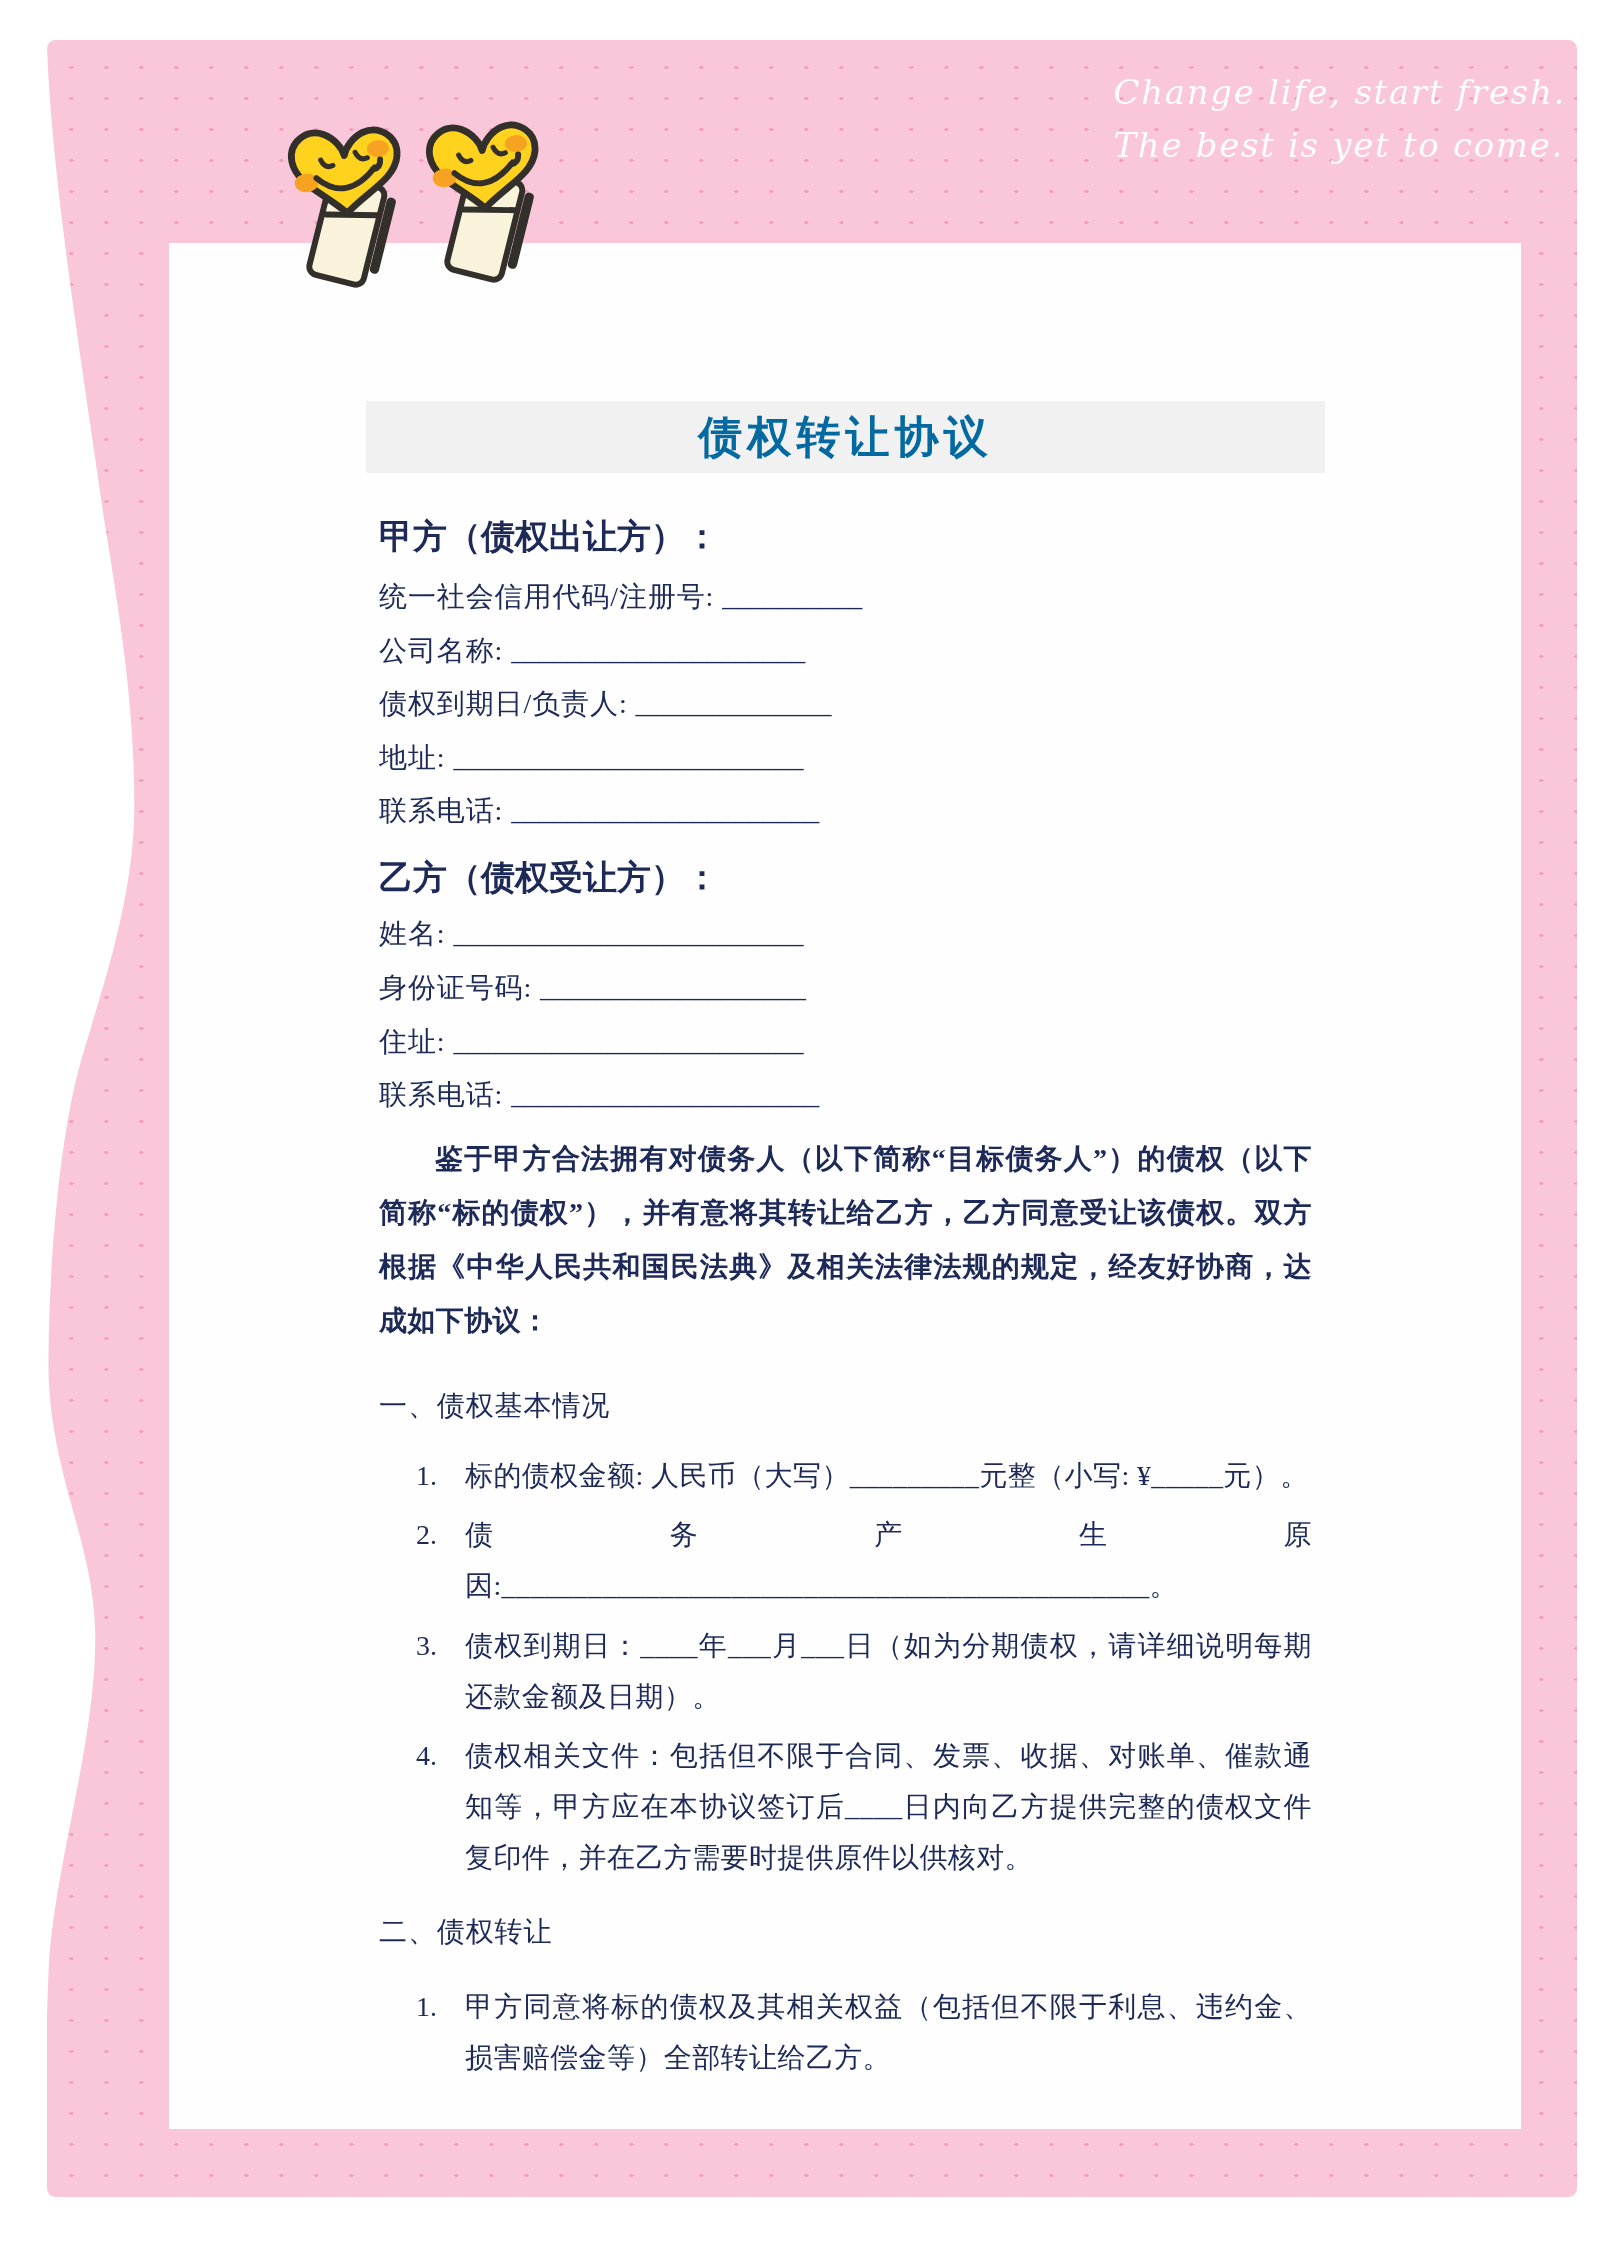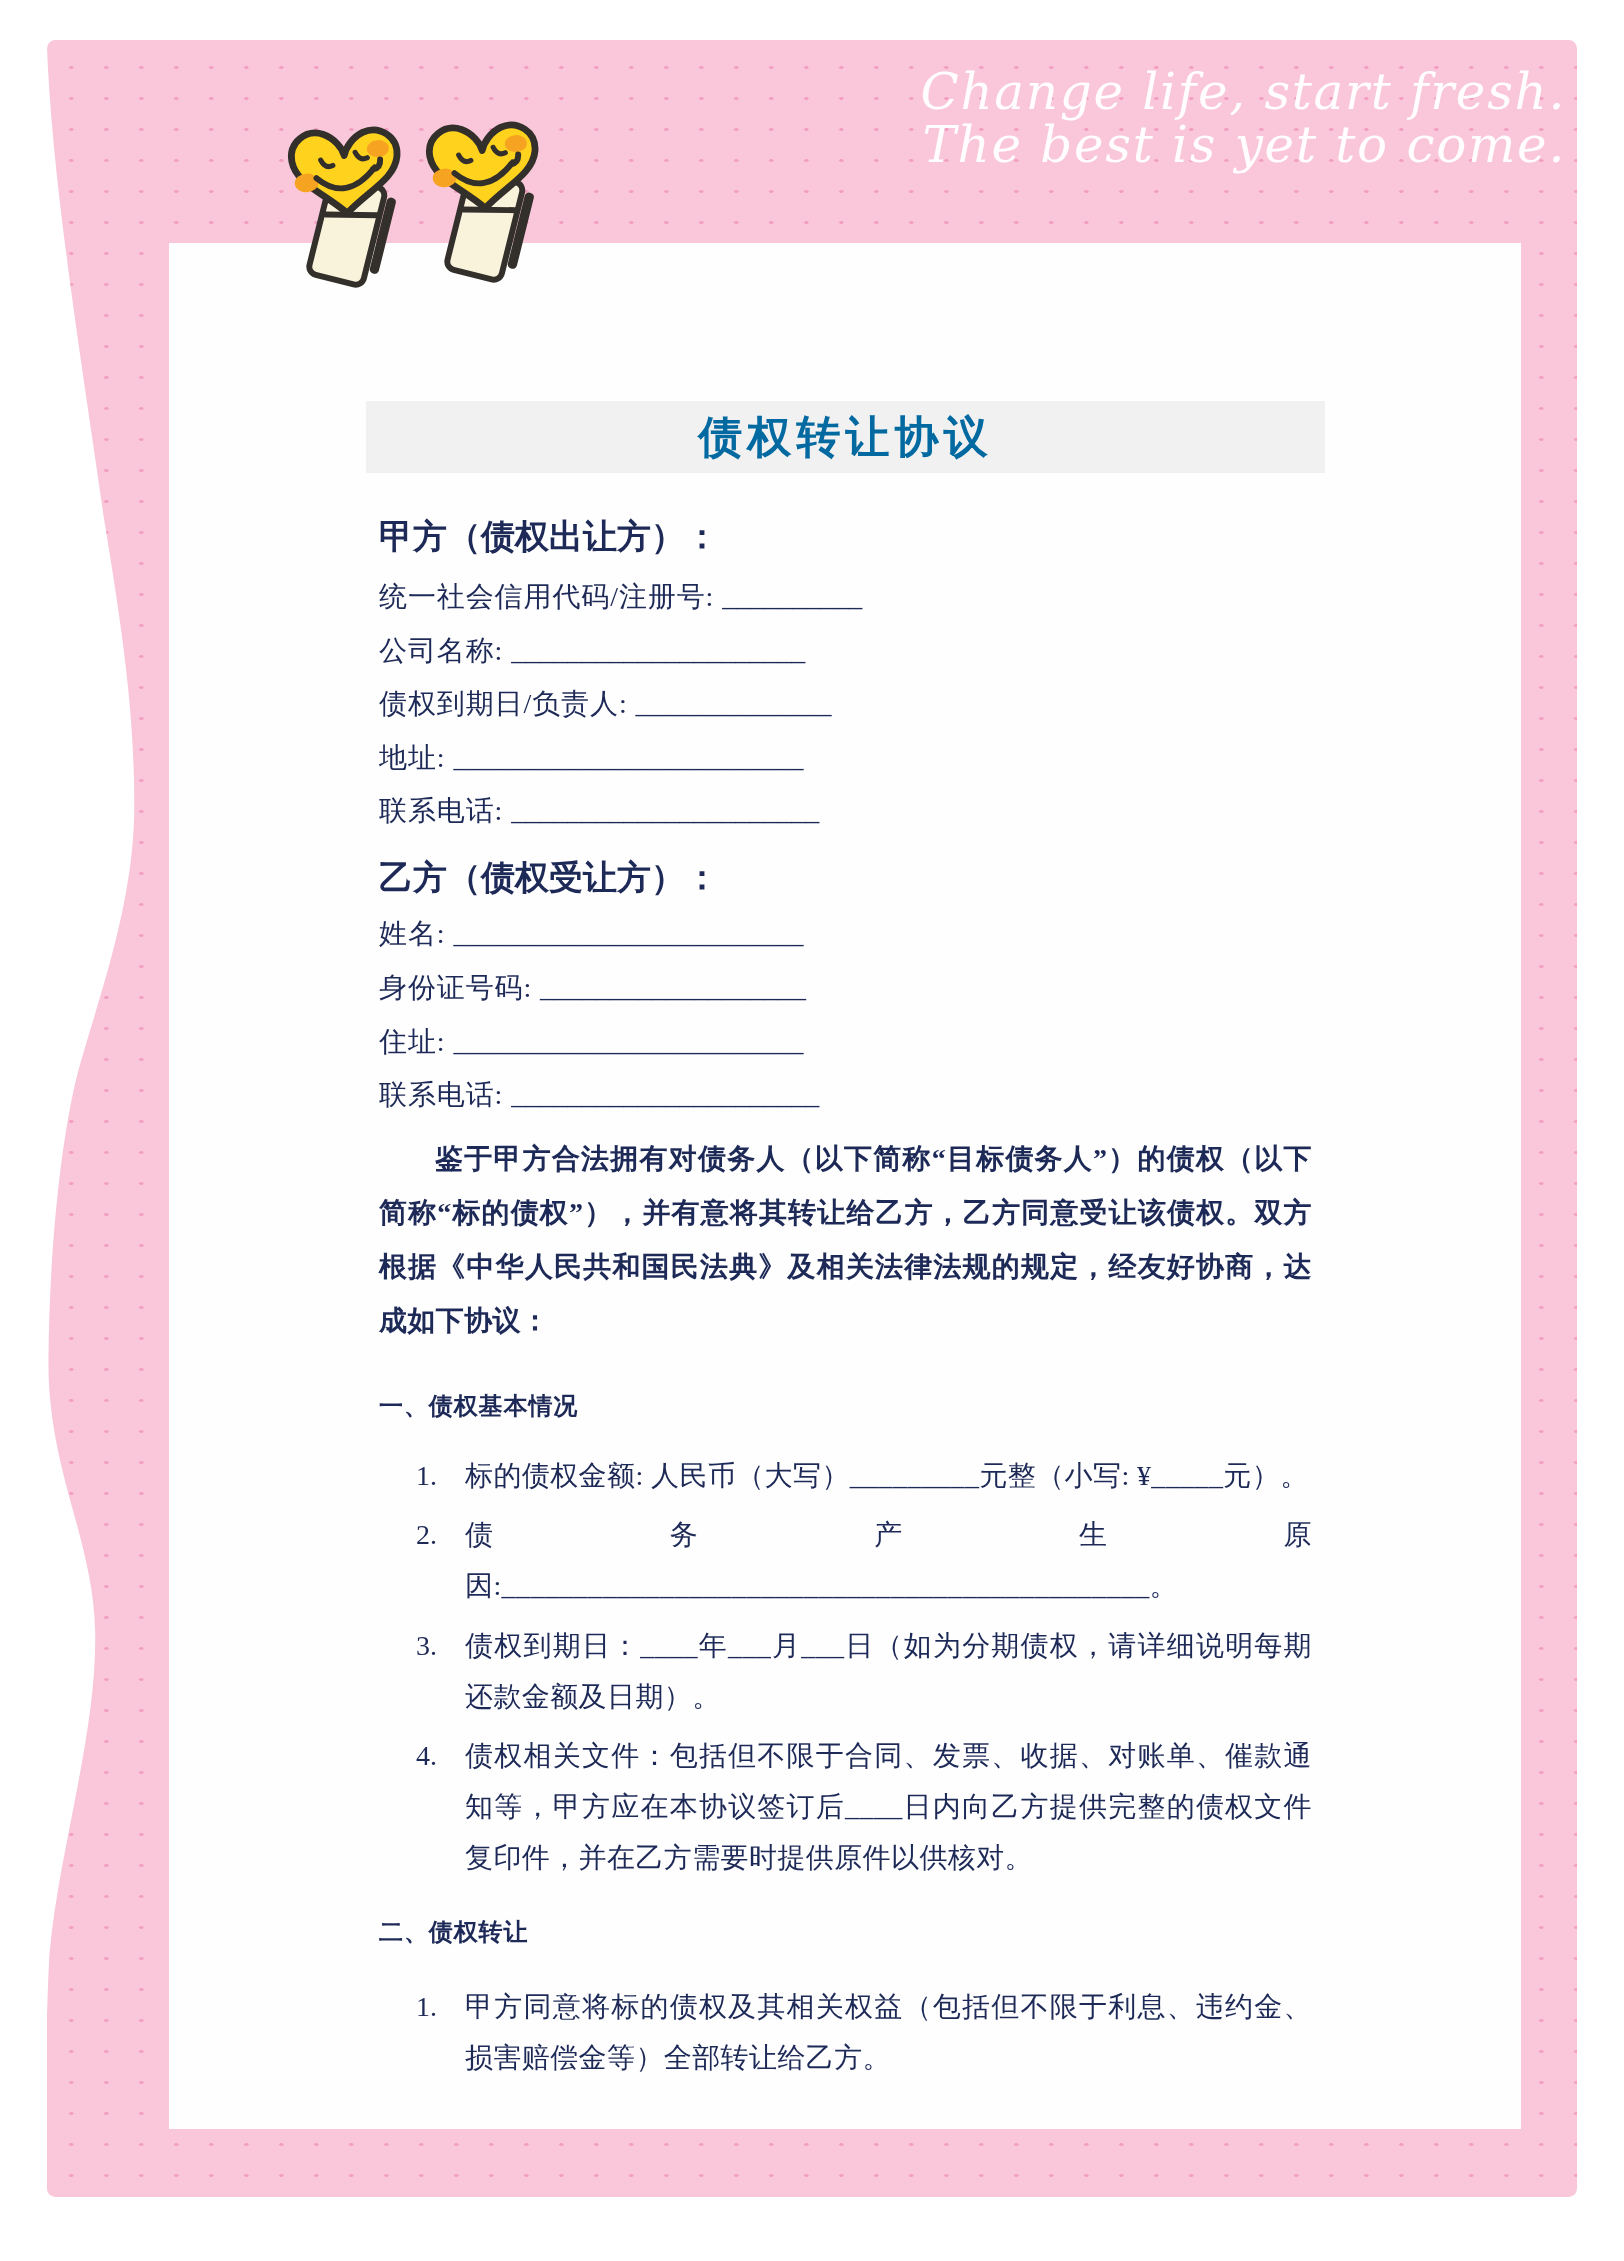--- a/index.html
+++ b/index.html
@@ -12,24 +12,24 @@
     background-color:#f9c7d9;border-radius:8.5px;
     background-image:radial-gradient(ellipse 3.4px 2.6px at center,#f29fc2 60%,rgba(242,159,194,0) 61%);
     background-size:35px 31px;background-position:6.8px 12px;
   }
 
   
   .left-wave{position:absolute;left:0;top:40px;width:170px;height:2157px;}
 
   
   .tagline{
-    position:absolute;top:66px;right:58px;text-align:right;
+    position:absolute;top:66px;right:58px;
     color:rgba(255,255,255,0.96);
     font-family:"DejaVu Serif","Liberation Serif",serif;
-    font-style:italic;font-size:50px;line-height:53px;letter-spacing:1.7px;
+    font-style:italic;font-size:34px;line-height:53px;letter-spacing:1.7px;
   }
 
   
   .paper{
     position:absolute;left:169px;top:243px;width:1352px;height:1886px;
     background:#fefefe;box-sizing:border-box;
     padding:158px 209px 0 210px;
     color:#1d2957;font-size:28px;
   }
 
@@ -44,21 +44,21 @@
   .field-label{letter-spacing:0.9px;}
   .field-blank{letter-spacing:0;}
 
   .preamble{
     margin:19.6px 0 0 0;line-height:54px;text-align:justify;
     text-indent:2em;letter-spacing:0.4px;font-weight:bold;
   }
 
   .sec-heading{
     margin:0;font-family:"Liberation Sans","DejaVu Sans",sans-serif;
-    font-size:24px;font-weight:700;line-height:34px;letter-spacing:0.9px;
+    font-size:28px;font-weight:400;line-height:34px;letter-spacing:0.9px;
   }
   .sec-1{margin-top:41px;margin-bottom:27px;}
   .sec-2{margin-top:32px;margin-bottom:32px;}
 
   .oli{display:flex;align-items:flex-start;margin-bottom:8.5px;}
   .oli .num{flex:0 0 49px;padding-left:37px;box-sizing:content-box;line-height:51px;}
   .oli .itext{flex:1;line-height:51px;text-align:justify;letter-spacing:0.4px;}
 
   .heart-clip{position:absolute;}
   .clip-1{left:274px;top:99px;}

